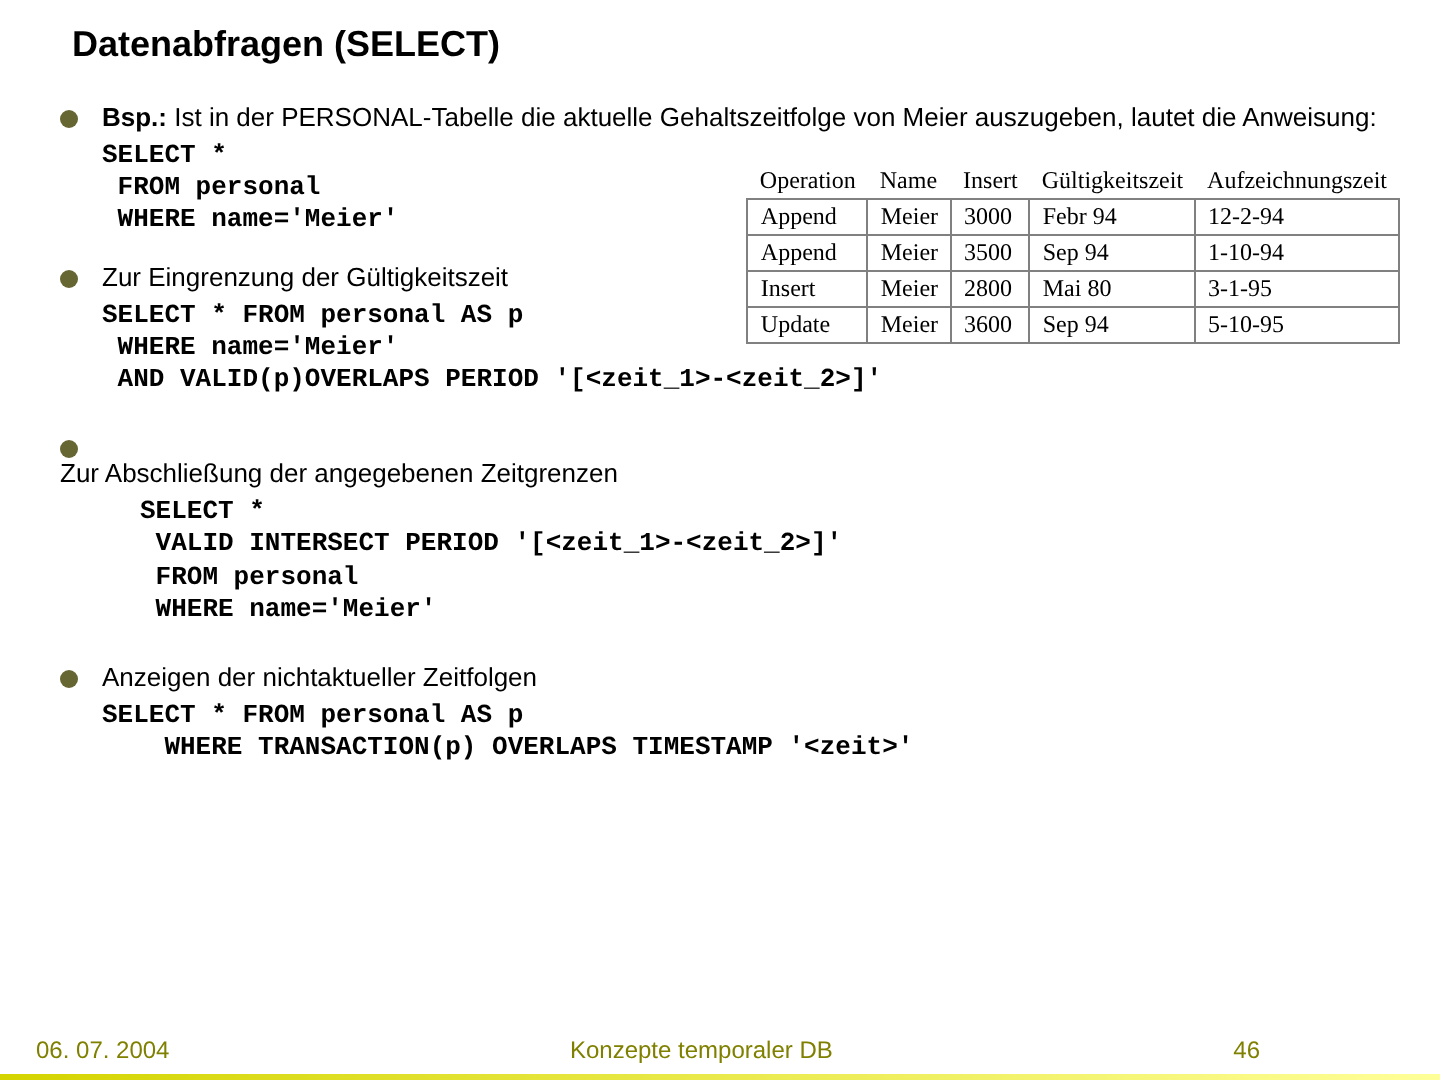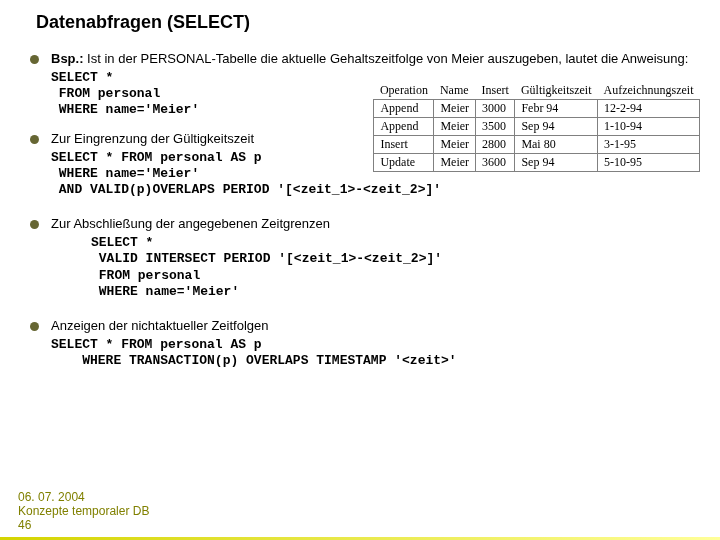--- a/index.html
+++ b/index.html
@@ -86,21 +86,20 @@
     position: absolute;
     bottom: 8px;
     left: 0;
     width: 648px;
     display: flex;
     justify-content: space-between;
     font-size: 12px;
     color: #808000;
     padding: 0 18px;
     box-sizing: border-box;
-    flex-direction: column;
   }
   .footer .pg {
     color: #808000;
   }
   .accent-bar {
     position: absolute;
     left: 0;
     bottom: 0;
     width: 720px;
     height: 3px;
@@ -128,21 +127,21 @@
   <div class="bullet-item" style="margin-top:6px;">
     <div class="bullet"></div>
     <div class="content">
       <div class="intro">Zur Eingrenzung der Gültigkeitszeit</div>
       <div class="code indent1">SELECT * FROM personal AS p
  WHERE name='Meier'
  AND VALID(p)OVERLAPS PERIOD '[&lt;zeit_1&gt;-&lt;zeit_2&gt;]'</div>
     </div>
   </div>
 
-  <div class="bullet-item" style="margin-top:18px;">
+  <div class="bullet-item" style="margin-top:18px;flex-direction:column;">
     <div class="bullet"></div>
     <div class="content">
       <div class="intro">Zur Abschließung der angegebenen Zeitgrenzen</div>
       <div class="code indent2">SELECT *
  VALID INTERSECT PERIOD '[&lt;zeit_1&gt;-&lt;zeit_2&gt;]'
  FROM personal
  WHERE name='Meier'</div>
     </div>
   </div>
 

